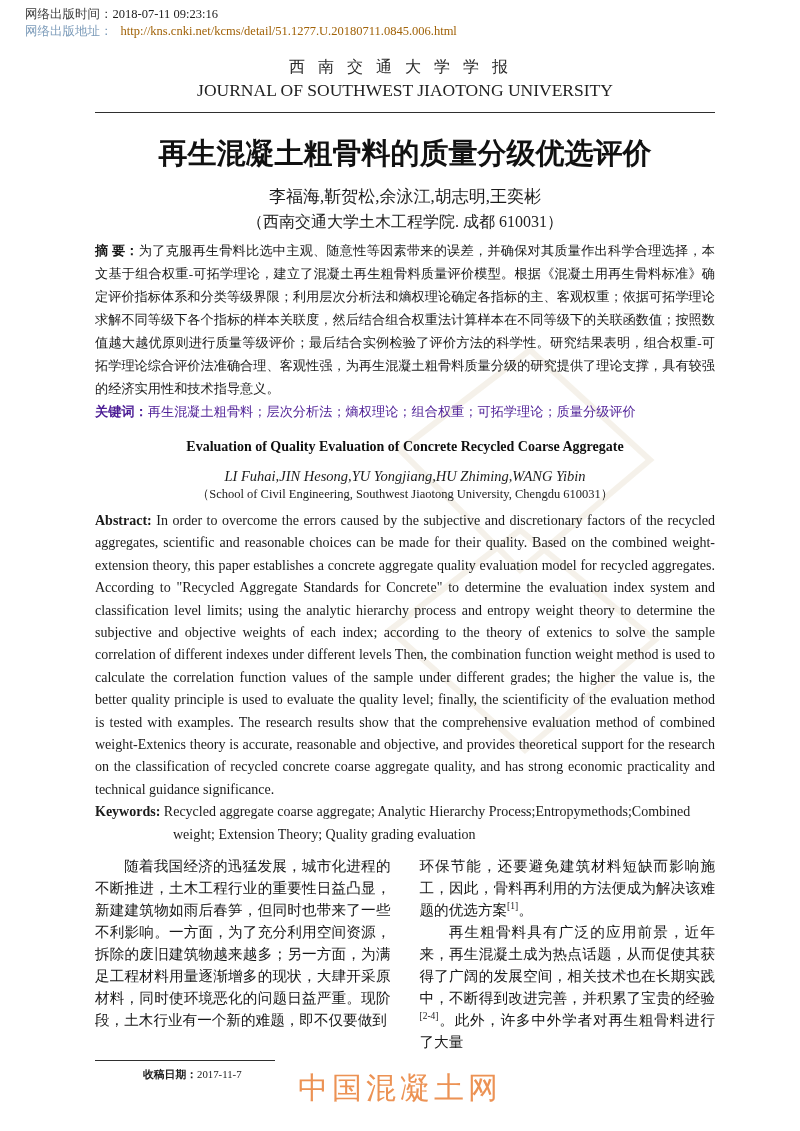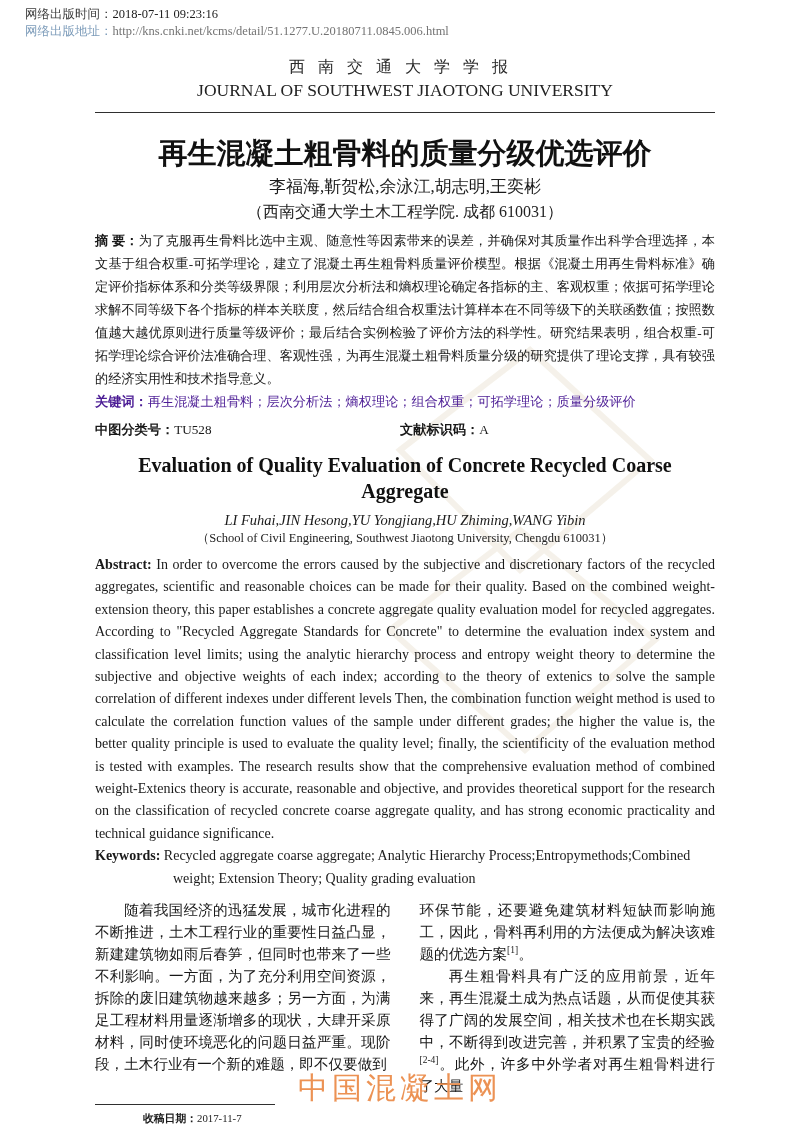--- a/index.html
+++ b/index.html
@@ -10,40 +10,40 @@
     background:#ffffff;
     overflow:hidden;
     font-family:"Liberation Serif","DejaVu Serif",serif;
     color:#1c1c1c;
   }
   
   .net-meta { position:absolute; left:25px; top:6px; font-size:12.5px; line-height:17px; font-family:"Liberation Serif","DejaVu Serif",serif; }
   .net-meta .lbl-time { color:#3d3d3d; }
   .net-meta .val-time { color:#1a1a1a; }
   .net-meta .lbl-addr { color:#7d9cba; }
-  .net-meta .val-addr { color:#737373; text-decoration:none; }
+  .net-meta .val-addr { color:#a16207; text-decoration:none;margin-left:8px; }
 
   .content { position:absolute; left:95px; top:57px; width:620px; }
 
   .journal-head { text-align:center; border-bottom:1px solid #2f2f2f; padding-bottom:10px; }
   .journal-cn { font-size:16px; line-height:20px; letter-spacing:13px; color:#2a2a2a; }
   .journal-en { font-size:17.5px; line-height:24px; color:#222; margin-top:1px; }
 
   .title-cn { margin-top:21px; text-align:center; font-size:29px; line-height:38px; font-weight:bold; color:#111;
               font-family:"Liberation Sans","DejaVu Sans",sans-serif; }
-  .authors-cn { margin-top:4px; text-align:center; font-size:17px; line-height:22px; color:#1b1b1b; }
+  .authors-cn { margin-top:14px; text-align:center; font-size:17px; line-height:22px; color:#1b1b1b; }
   .affil-cn   { margin-top:5px; text-align:center; font-size:16px; line-height:17px; color:#222; }
 
   .abstract-cn { margin-top:9px; font-size:13.2px; line-height:23px; text-align:justify; color:#191919; }
   .abstract-cn b, .kw-cn b, .clc-row b { font-family:Liberation Serif, serif; font-weight:bold; }
   .kw-cn { font-size:13.2px; line-height:23px; color:#4c1d95; }
   .clc-row { margin-top:5px; display:flex; font-size:13.2px; line-height:23px; color:#191919; }
   .clc-item-1 { width:305px; }
 
-  .title-en { margin-top:11px; text-align:center; font-size:20px; line-height:26px; font-weight:bold; color:#101010; }
+  .title-en { margin-top:11px; text-align:center; font-size:14px; line-height:26px; font-weight:bold; color:#101010; }
   .authors-en { margin-top:6px; text-align:center; font-size:14.5px; line-height:20px; font-style:italic; color:#1b1b1b; }
   .affil-en { text-align:center; font-size:12.5px; line-height:17px; color:#222; }
 
   .abstract-en { margin-top:7px; font-size:14px; line-height:22.4px; text-align:justify; color:#1a1a1a; }
   .abstract-en b { font-weight:bold; }
   .kw-en { font-size:14px; line-height:22.4px; color:#1a1a1a; padding-left:78px; text-indent:-78px; }
   .kw-en b { font-weight:bold; }
 
   .columns { margin-top:9px; display:flex; gap:29px; }
   .col { width:300px; font-size:14.6px; line-height:22px; text-align:justify; color:#171717; }
@@ -93,24 +93,20 @@
     </div>
 
     <div class="title-cn">再生混凝土粗骨料的质量分级优选评价</div>
     <div class="authors-cn">李福海,靳贺松,余泳江,胡志明,王奕彬</div>
     <div class="affil-cn">（西南交通大学土木工程学院. 成都 610031）</div>
 
     <div class="abstract-cn"><b>摘 要：</b><span>为了克服再生骨料比选中主观、随意性等因素带来的误差，并确保对其质量作出科学合理选择，本文基于组合权重-可拓学理论，建立了混凝土再生粗骨料质量评价模型。根据《混凝土用再生骨料标准》确定评价指标体系和分类等级界限；利用层次分析法和熵权理论确定各指标的主、客观权重；依据可拓学理论求解不同等级下各个指标的样本关联度，然后结合组合权重法计算样本在不同等级下的关联函数值；按照数值越大越优原则进行质量等级评价；最后结合实例检验了评价方法的科学性。研究结果表明，组合权重-可拓学理论综合评价法准确合理、客观性强，为再生混凝土粗骨料质量分级的研究提供了理论支撑，具有较强的经济实用性和技术指导意义。</span></div>
 
     <div class="kw-cn"><b>关键词：</b><span>再生混凝土粗骨料；层次分析法；熵权理论；组合权重；可拓学理论；质量分级评价</span></div>
 
-    <div class="clc-row">
-      <div class="clc-item-1"><b>中图分类号：</b><span>TU528</span></div>
-      <div><b>文献标识码：</b><span>A</span></div>
-    </div>
 
     <div class="title-en">Evaluation of Quality Evaluation of Concrete Recycled Coarse Aggregate</div>
     <div class="authors-en">LI Fuhai,JIN Hesong,YU Yongjiang,HU Zhiming,WANG Yibin</div>
     <div class="affil-en">（School of Civil Engineering, Southwest Jiaotong University, Chengdu 610031）</div>
 
     <div class="abstract-en"><b>Abstract:</b><span> In order to overcome the errors caused by the subjective and discretionary factors of the recycled aggregates, scientific and reasonable choices can be made for their quality. Based on the combined weight-extension theory, this paper establishes a concrete aggregate quality evaluation model for recycled aggregates. According to "Recycled Aggregate Standards for Concrete" to determine the evaluation index system and classification level limits; using the analytic hierarchy process and entropy weight theory to determine the subjective and objective weights of each index; according to the theory of extenics to solve the sample correlation of different indexes under different levels Then, the combination function weight method is used to calculate the correlation function values of the sample under different grades; the higher the value is, the better quality principle is used to evaluate the quality level; finally, the scientificity of the evaluation method is tested with examples. The research results show that the comprehensive evaluation method of combined weight-Extenics theory is accurate, reasonable and objective, and provides theoretical support for the research on the classification of recycled concrete coarse aggregate quality, and has strong economic practicality and technical guidance significance.</span></div>
 
     <div class="kw-en"><b>Keywords:</b><span> Recycled aggregate coarse aggregate; Analytic Hierarchy Process;Entropymethods;Combined weight; Extension Theory; Quality grading evaluation</span></div>
 
     <div class="columns">

